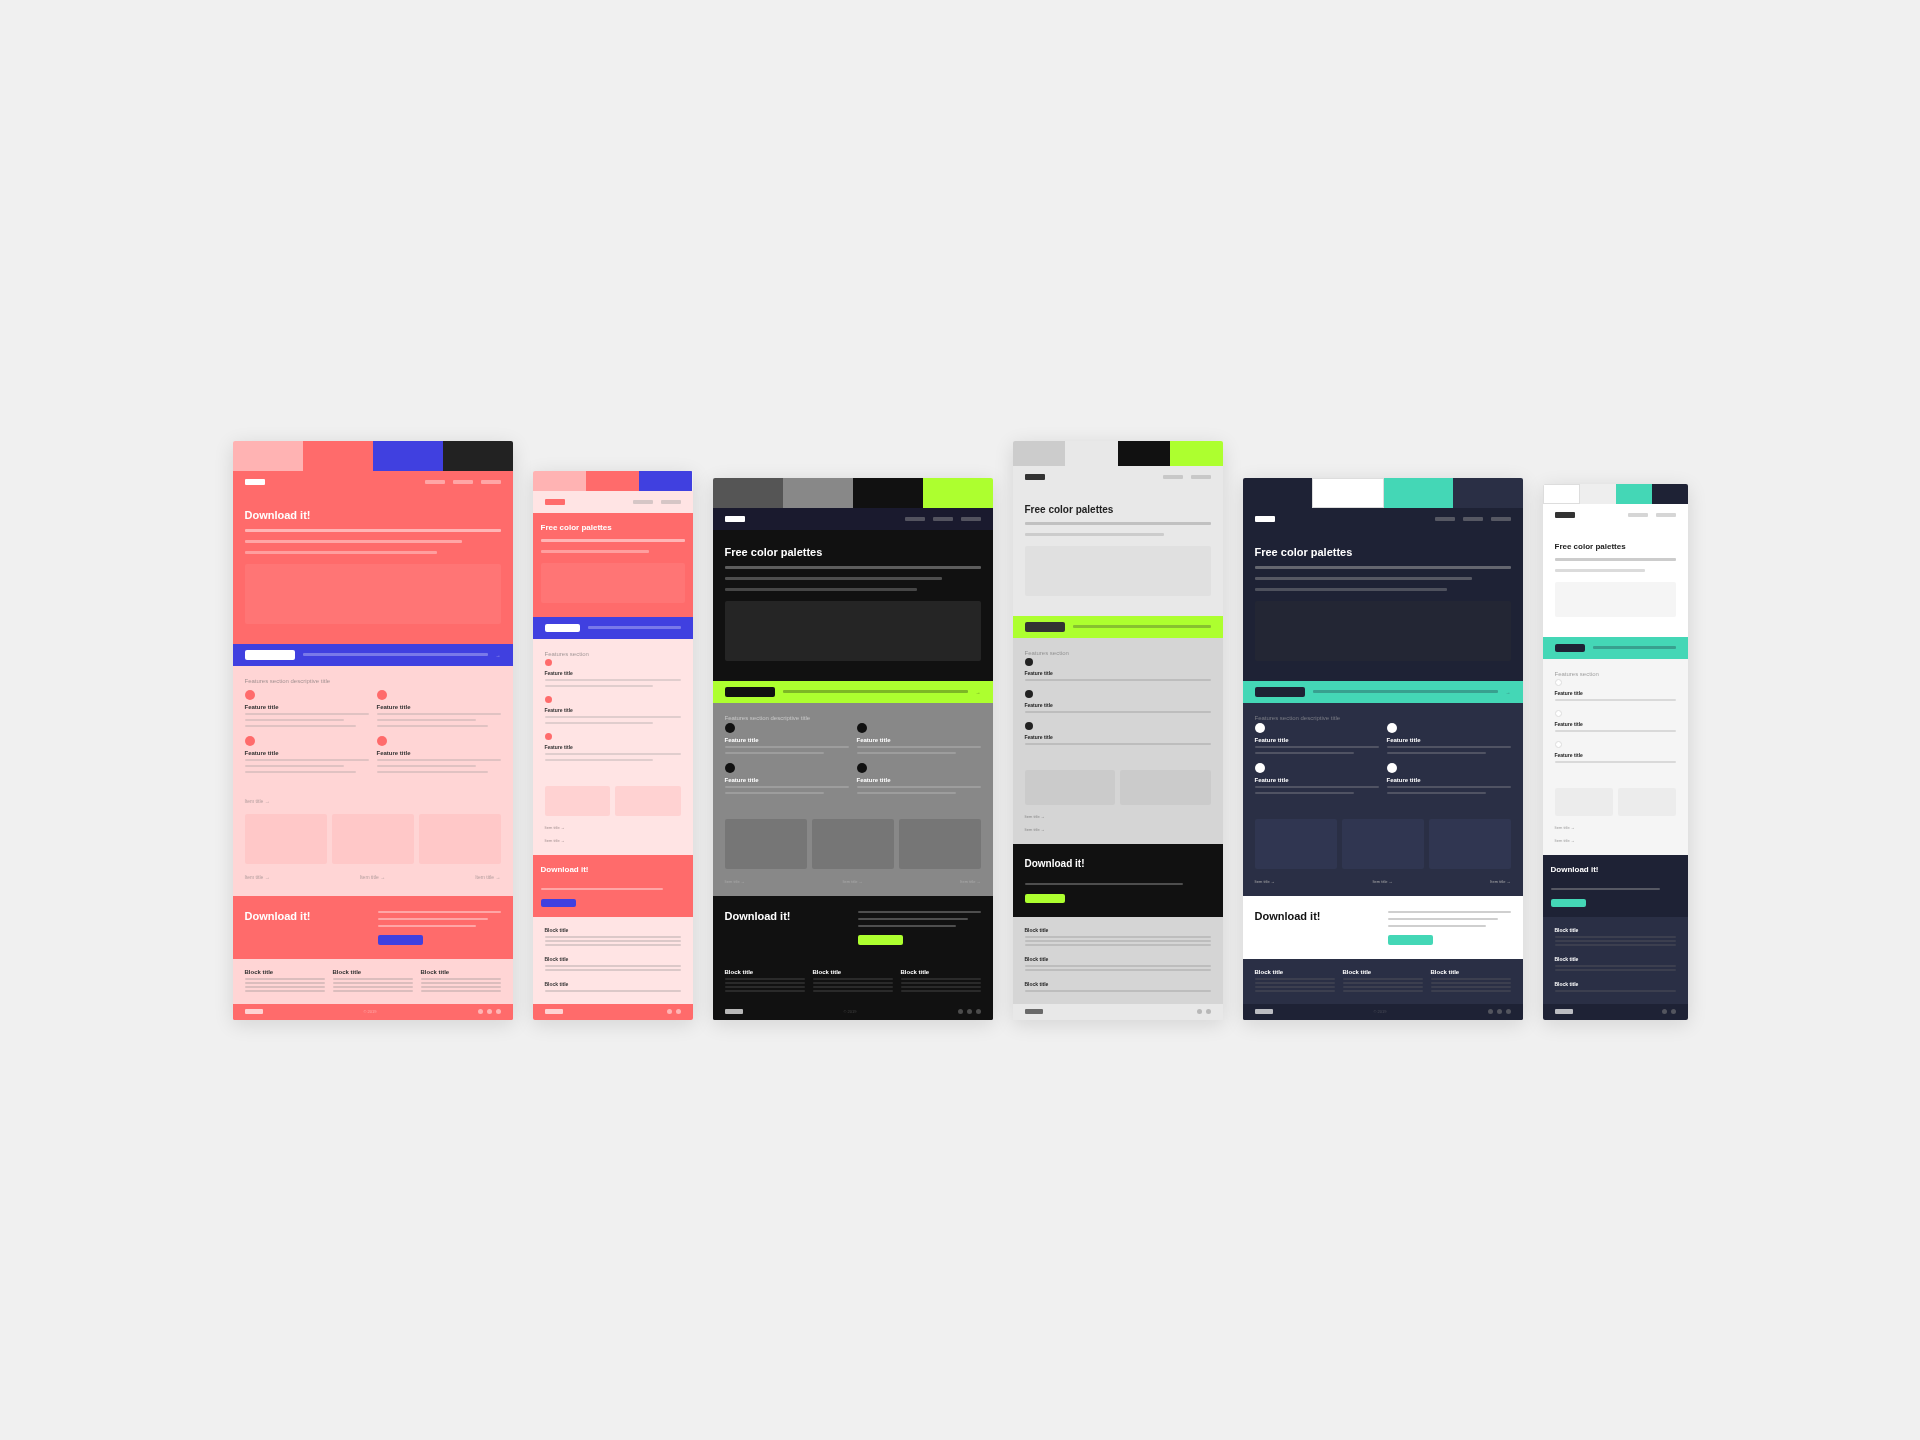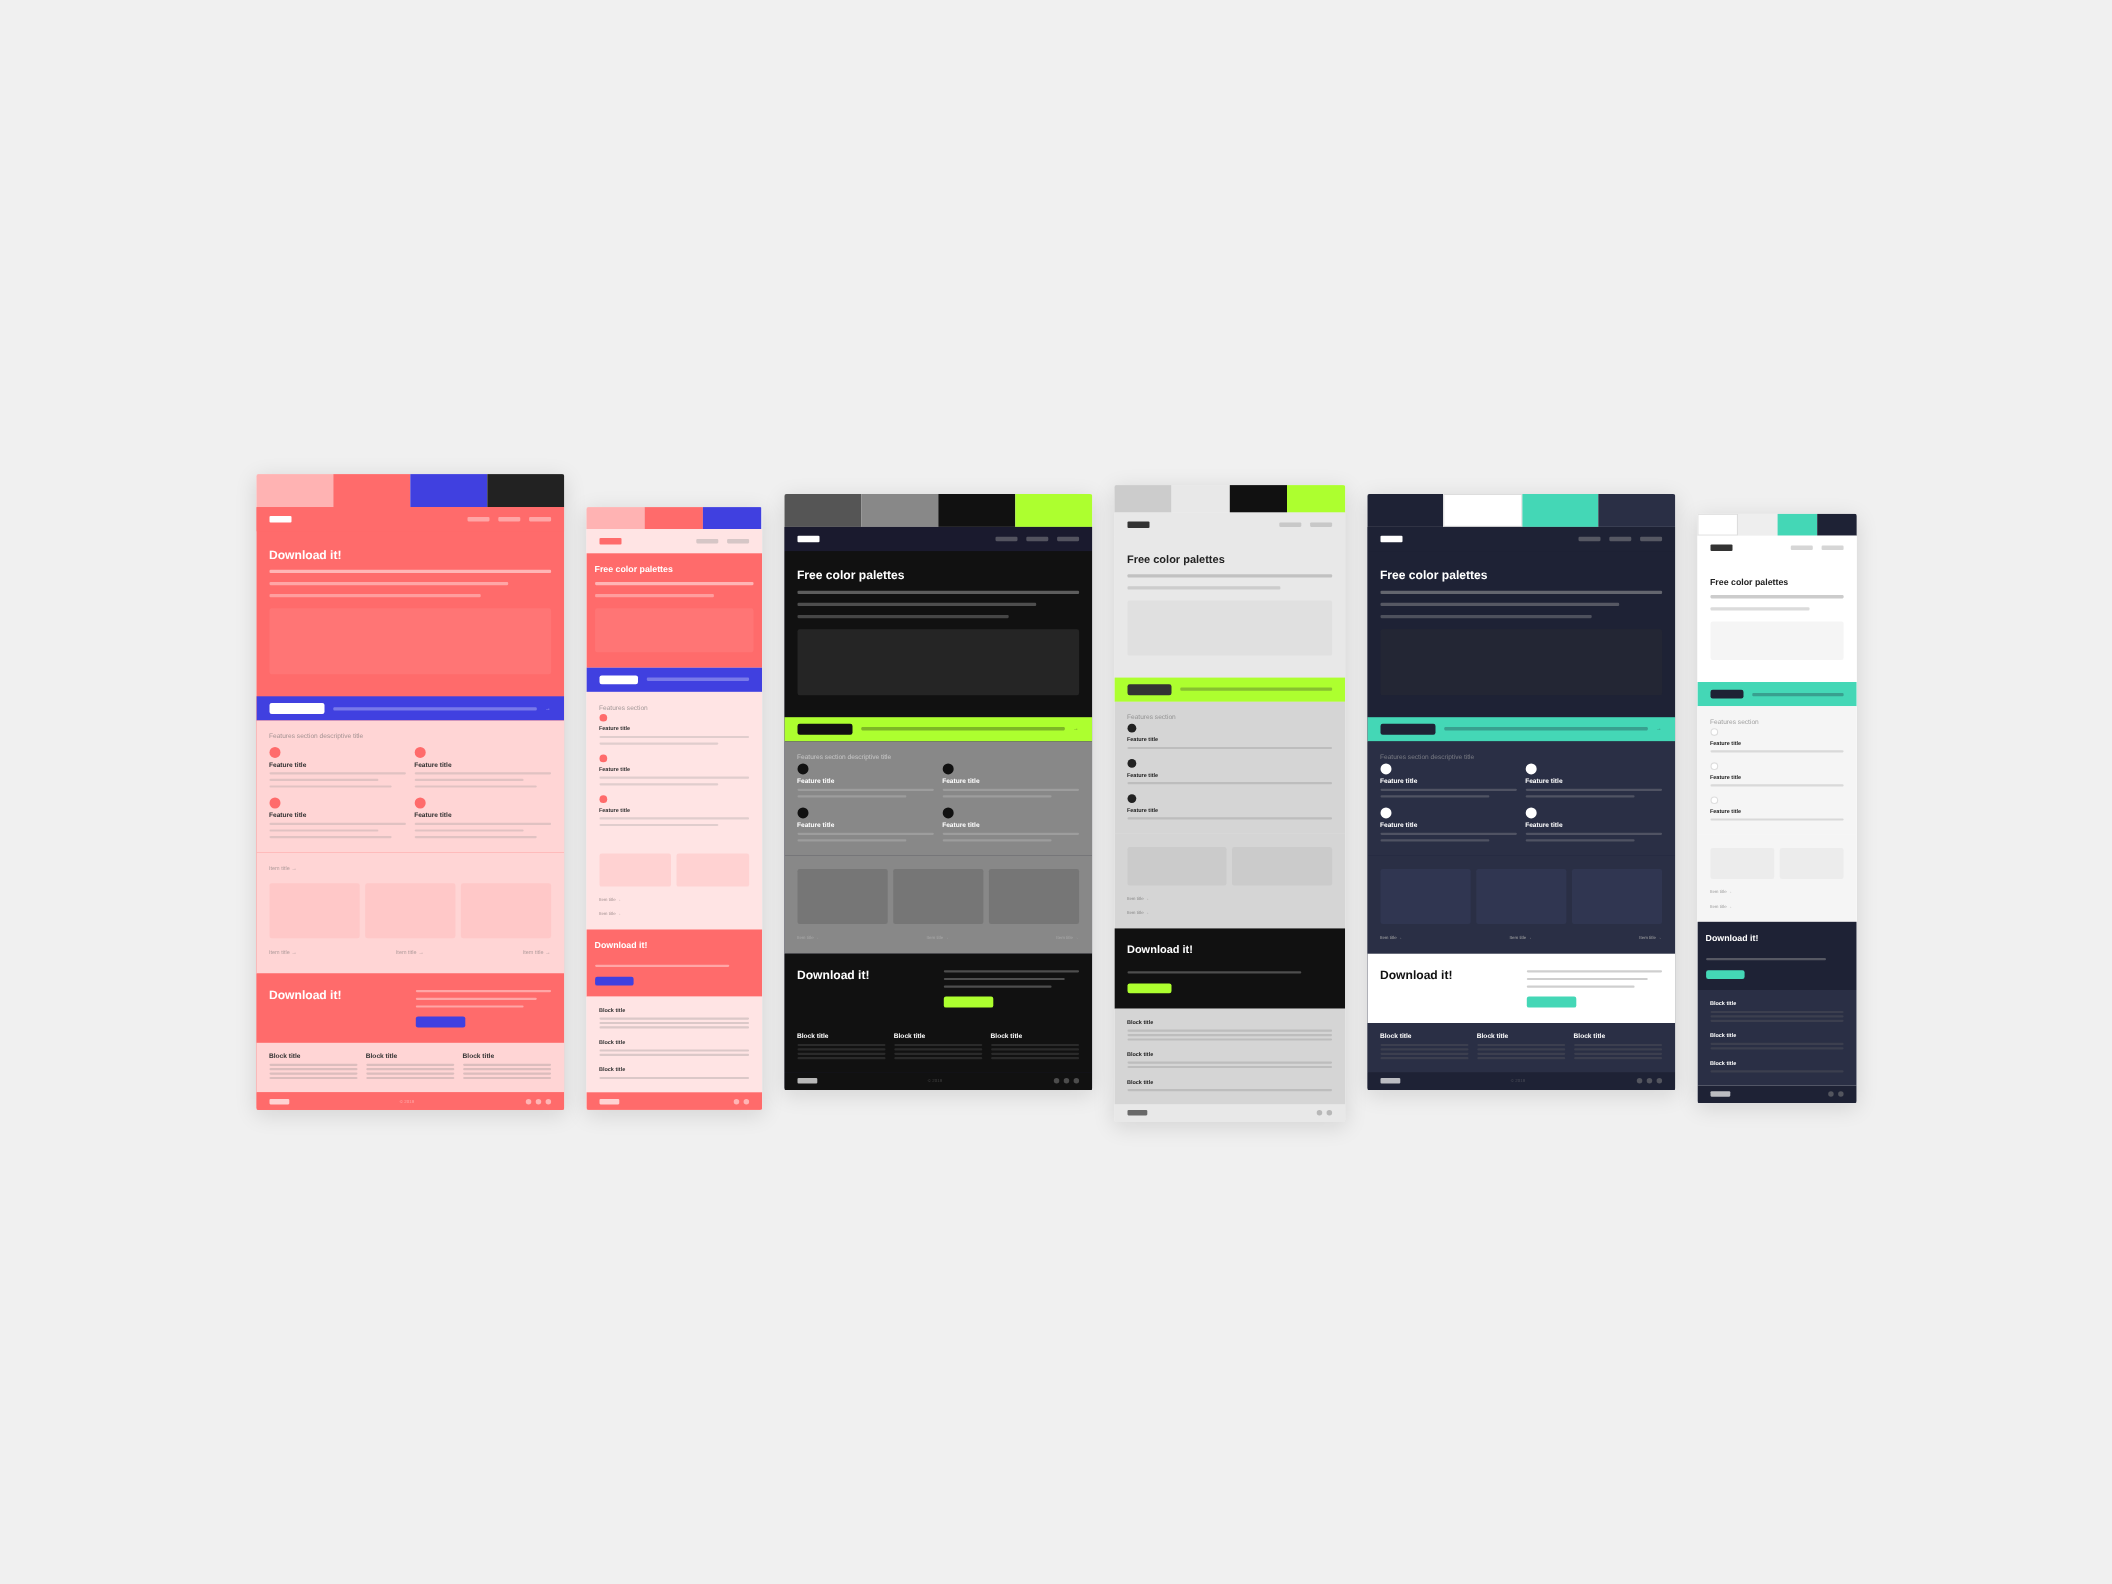--- a/index.html
+++ b/index.html
@@ -10,21 +10,21 @@
       min-height: 1440px;
       display: flex;
       align-items: center;
       justify-content: center;
       padding: 40px 60px;
     }
 
     .gallery-container {
       display: flex;
       gap: 20px;
-      align-items: center;
+      align-items: flex-end;
       width: 100%;
       justify-content: center;
     }
 
     .theme-card {
       display: flex;
       flex-direction: column;
       border-radius: 2px;
       overflow: hidden;
       box-shadow: 0 4px 20px rgba(0,0,0,0.12);

